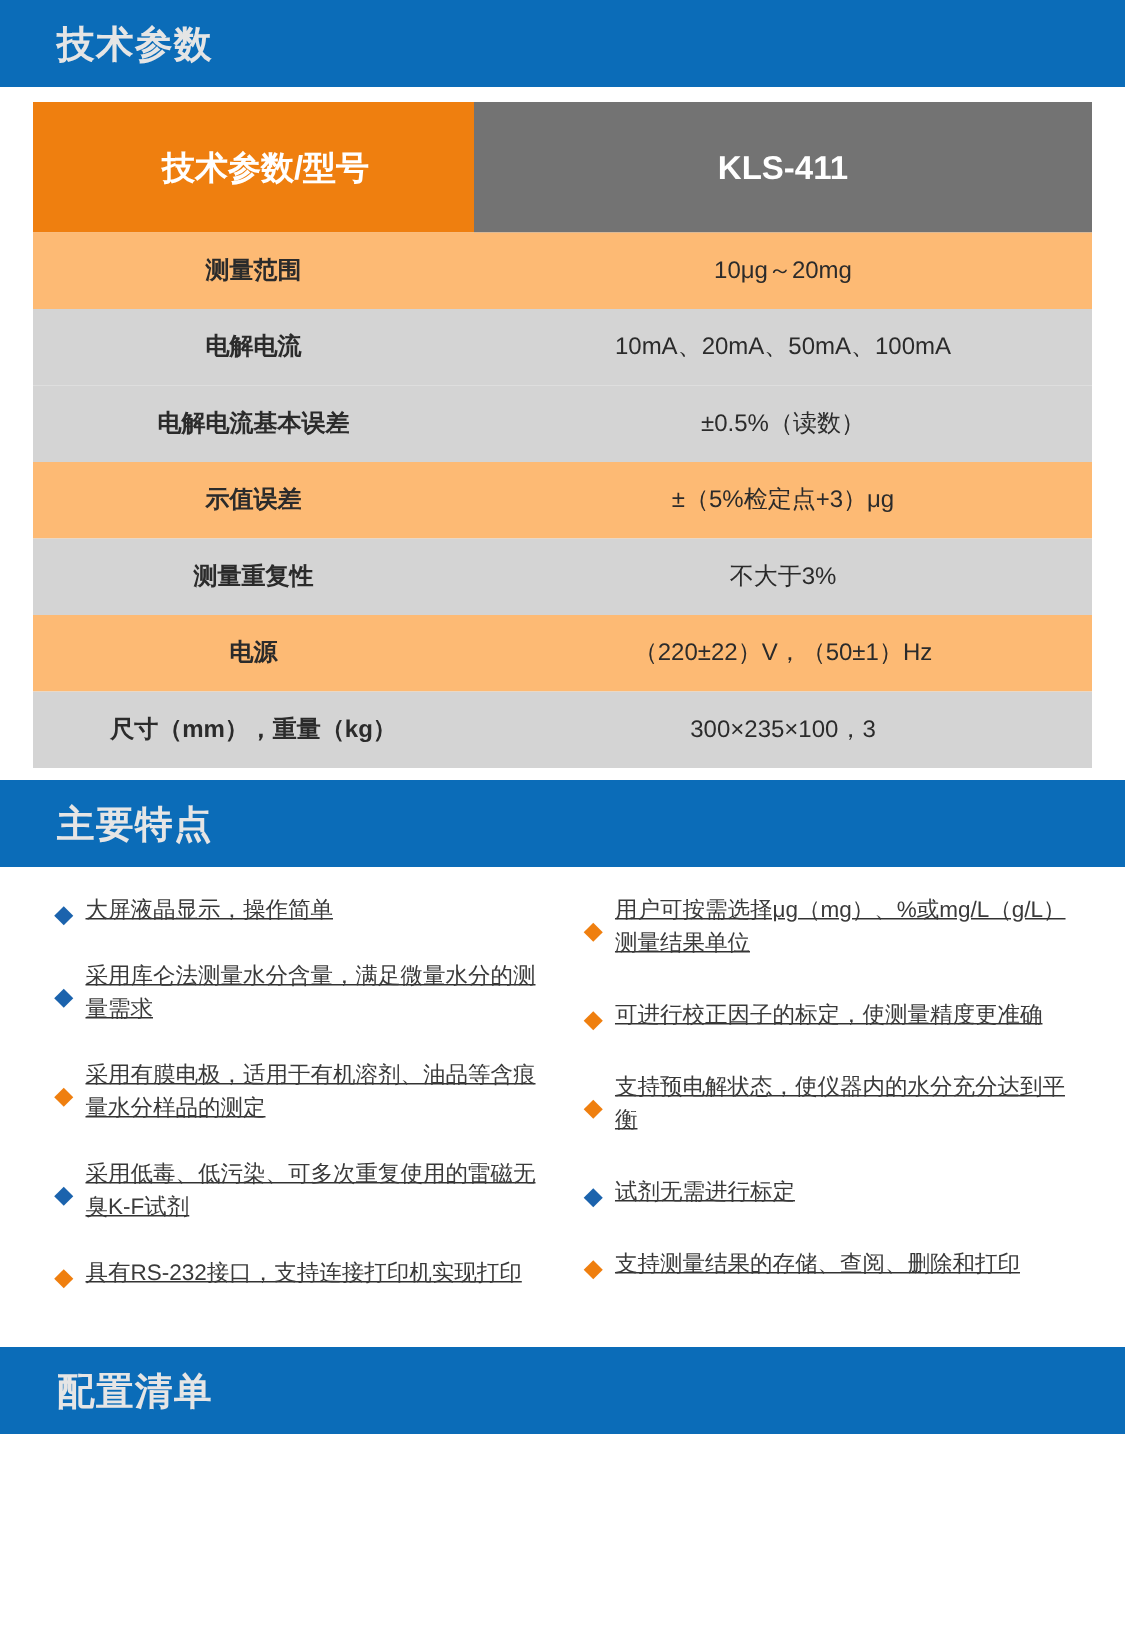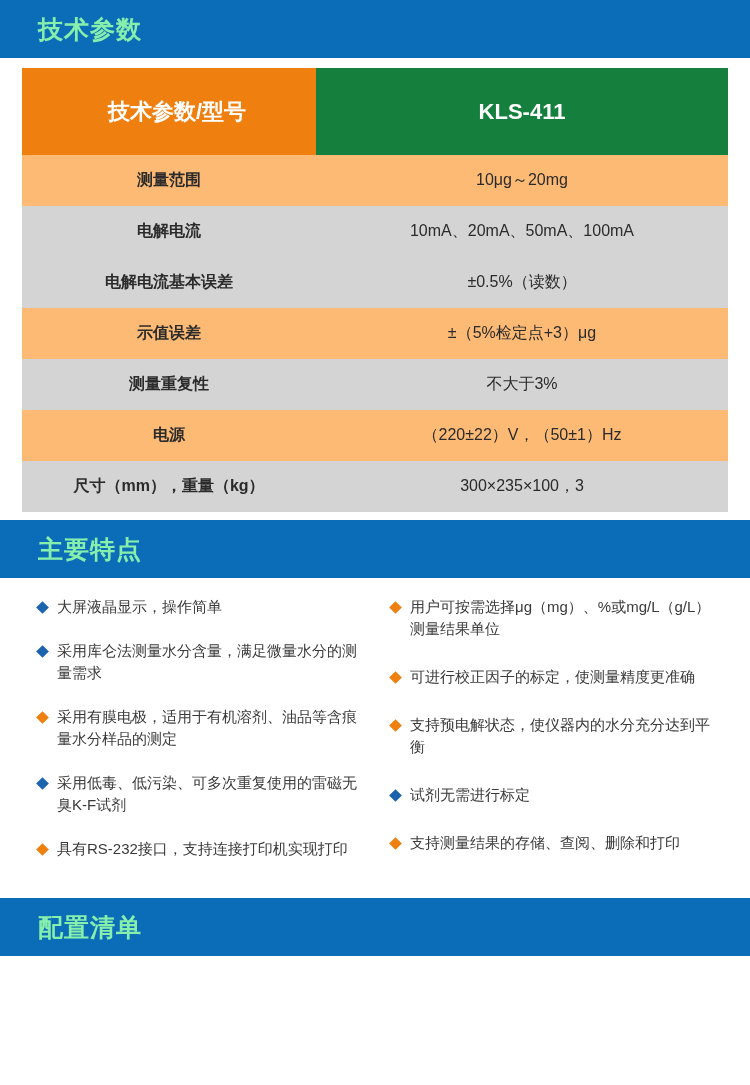--- a/index.html
+++ b/index.html
@@ -24,21 +24,21 @@
   
   .section-bar {
     height: 58px;
     background: #0b6cb8;
     display: flex;
     align-items: center;
     padding-left: 38px;
     box-sizing: border-box;
   }
   .section-bar .title {
-    color: #86efac;
+    color: #e5e5e5;
     font-size: 25px;
     font-weight: bold;
     letter-spacing: 1px;
   }
 
   
   .gap-8 { height: 8px; background: #ffffff; }
   .gap-10 { height: 10px; background: #ffffff; }
 
   
@@ -50,21 +50,21 @@
   }
   .spec-table tr.head-row td {
     height: 85px;
     font-size: 22px;
     font-weight: bold;
     color: #ffffff;
     text-align: center;
     vertical-align: middle;
   }
   .spec-table tr.head-row td.c1 { background: #ef7f0f; width: 276px; padding-left: 17px; }
-  .spec-table tr.head-row td.c2 { background: #15803d; }
+  .spec-table tr.head-row td.c2 { background: #737373; }
 
   .spec-table tr.data-row td {
     height: 49px;
     font-size: 16px;
     text-align: center;
     vertical-align: middle;
     color: #2b2b2b;
     font-weight: bold;
   }
   .spec-table tr.data-row td.c1 { width: 276px; }
@@ -83,22 +83,23 @@
     gap: 12px;
   }
   .feat-col {
     width: 50%;
     box-sizing: border-box;
   }
   .feat-col.left { padding-left: 8px; }
   .feat-col.right { padding-left: 10px; }
   .feat-item {
     display: flex;
-    align-items: flex-start;
+    align-items: center;
     margin-bottom: 22px;
+    text-decoration: underline;
   }
   .feat-item .bullet {
     flex: 0 0 auto;
     width: 9px;
     height: 9px;
     margin-top: 7px;
     margin-right: 10px;
     transform: rotate(45deg);
   }
   .bullet.blue { background: #1b63ad; }

